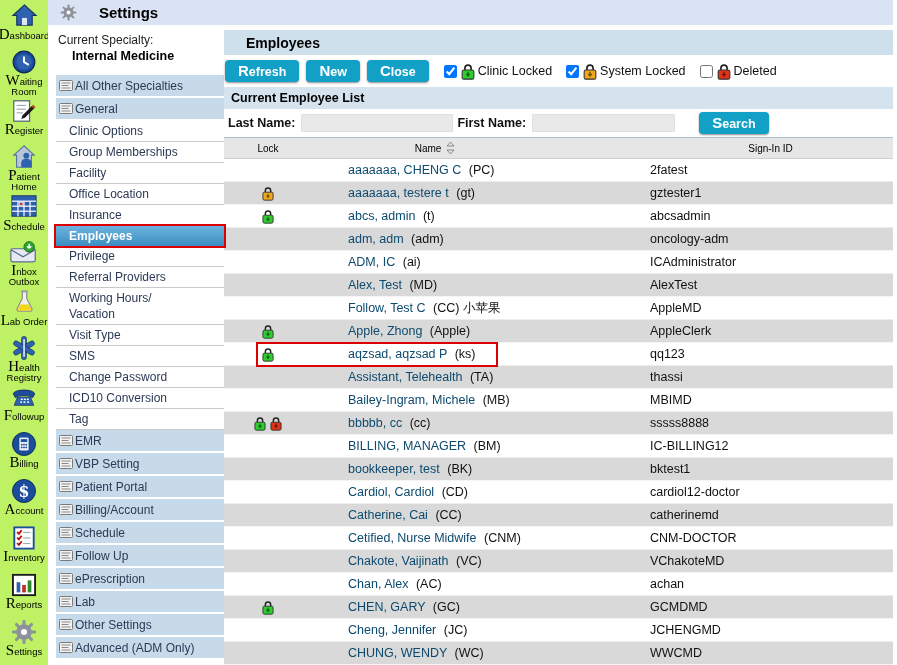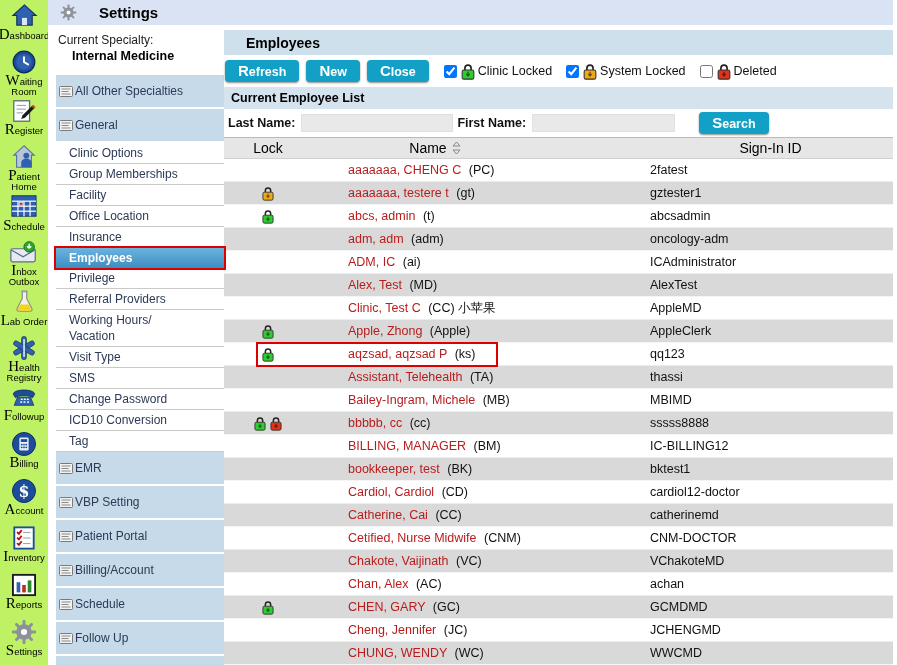--- a/index.html
+++ b/index.html
@@ -22,21 +22,21 @@
             display:flex; align-items:center; }
   #topbar .gear { margin-left:12px; display:flex; align-items:center; }
   #topbar .gear svg { width:17px; height:17px; }
   #topbar .ttl { margin-left:22px; font-size:15px; font-weight:bold; color:#000; }
 
   
   #menupanel { position:absolute; left:48px; top:25px; width:176px; height:640px; background:#fff; }
   .spec-label { padding:8px 0 1px 10px; font-size:12px; color:#222; }
   .spec-value { padding:1px 0 12px 24px; font-weight:bold; font-size:12.5px; color:#000; }
   #menulist { padding-left:8px; }
-  .m-group { height:32px; margin-bottom:2px; background:#c6daea; display:flex; align-items:center;
+  .m-group { height:21px; margin-bottom:2px; background:#c6daea; display:flex; align-items:center;
              padding-left:3px; color:#2c3a55; font-size:12px; cursor:pointer; }
   .m-group svg { margin-right:2px; flex:none; }
   .m-item { min-height:20px; padding:2px 0 2px 13px; line-height:16px; border-bottom:1px solid #c9c9c9;
             background:#fff; color:#2c3a55; font-size:12px; cursor:pointer; white-space:pre-line; }
   .m-item.selected { background:linear-gradient(#6db3de,#3a8ec2); color:#fff; font-weight:bold;
                      border-bottom:none; }
   .m-item.annotated { outline:2px solid #dd0000; outline-offset:0px; position:relative; z-index:4; }
 
   
   #main { position:absolute; left:224px; top:25px; width:669px; height:640px; background:#fff; }
@@ -60,32 +60,32 @@
   #search-row .slabel { font-size:12.5px; font-weight:600; color:#111; margin-left:4px; }
   #search-row input[type=text] { height:18px; background:#e9e9e9; border:1px solid #e0e0e0;
               margin-left:6px; font-size:12px; padding:0 4px; }
   #last-name-input { width:152px; } #first-name-input { width:143px; margin-right:14px; }
   #first-label { margin-left:14px; }
   #search-btn { margin-left:10px; }
 
   
   .tgrid { display:grid; grid-template-columns:88px 336px 1fr; }
   #thead { height:22px; background:#e6e6e6; border-top:1px solid #aebfcc; border-bottom:1px solid #cfcfcf;
-           align-items:center; font-size:14px; color:#000; }
+           align-items:center; font-size:10px; color:#000; }
   #thead .h-lock { text-align:center; }
   #thead .h-name { text-align:center; padding-right:90px; display:flex; align-items:center; justify-content:center; }
   #thead .h-name .sorticon { margin-left:5px; display:flex; }
   #thead .h-signin { text-align:center; }
   .trow { height:23px; align-items:center; font-size:12.5px; border-bottom:1px solid #ececec;
           position:relative; }
   .trow.alt { background:#d9d9d9; border-bottom:1px solid #f5f5f5; }
   .c-lock { display:flex; align-items:center; justify-content:center; gap:4px; }
   .c-lock svg { display:block; }
   .c-name { padding-left:36px; white-space:nowrap; overflow:hidden; }
-  .name-link { color:#b91c1c; text-decoration:none; cursor:pointer; }
+  .name-link { color:#0c4a6e; text-decoration:none; cursor:pointer; }
   .name-extra { color:#111; margin-left:4px; }
   .c-signin { padding-left:2px; color:#111; white-space:nowrap; }
   .row-annotation { position:absolute; left:32px; top:-1px; width:242px; height:25px;
                     border:2px solid #dd0000; pointer-events:none; z-index:5; }
 </style>
 </head>
 <body>
 
 <div id="app">
 
@@ -422,20 +422,29 @@
   <div class="m-group">
     <svg width="14" height="11" viewBox="0 0 14 11">
             <rect x="0.5" y="0.5" width="13" height="10" rx="1" fill="#f2f2f2" stroke="#7a7a7a"></rect>
             <line x1="2.5" y1="3" x2="11.5" y2="3" stroke="#8a8a8a"></line>
             <line x1="2.5" y1="5.5" x2="9.5" y2="5.5" stroke="#8a8a8a"></line>
             <line x1="2.5" y1="8" x2="11.5" y2="8" stroke="#8a8a8a"></line>
           </svg>
     <span class="m-label">ePrescription</span>
   </div>
 
+  <div class="m-group">
+    <svg width="14" height="11" viewBox="0 0 14 11">
+            <rect x="0.5" y="0.5" width="13" height="10" rx="1" fill="#f2f2f2" stroke="#7a7a7a"></rect>
+            <line x1="2.5" y1="3" x2="11.5" y2="3" stroke="#8a8a8a"></line>
+            <line x1="2.5" y1="5.5" x2="9.5" y2="5.5" stroke="#8a8a8a"></line>
+            <line x1="2.5" y1="8" x2="11.5" y2="8" stroke="#8a8a8a"></line>
+          </svg>
+    <span class="m-label">Lab</span>
+  </div>
 
   <div class="m-group">
     <svg width="14" height="11" viewBox="0 0 14 11">
             <rect x="0.5" y="0.5" width="13" height="10" rx="1" fill="#f2f2f2" stroke="#7a7a7a"></rect>
             <line x1="2.5" y1="3" x2="11.5" y2="3" stroke="#8a8a8a"></line>
             <line x1="2.5" y1="5.5" x2="9.5" y2="5.5" stroke="#8a8a8a"></line>
             <line x1="2.5" y1="8" x2="11.5" y2="8" stroke="#8a8a8a"></line>
           </svg>
     <span class="m-label">Other Settings</span>
   </div>
@@ -589,21 +598,21 @@
     <div class="c-name">
       <a class="name-link">Alex, Test</a>
       <span class="name-extra">(MD)</span>
     </div>
     <div class="c-signin">AlexTest</div>
   </div>
 
   <div class="trow tgrid">
     <div class="c-lock"></div>
     <div class="c-name">
-      <a class="name-link">Clinic, Test C</a>
+      <a class="name-link">Follow, Test C</a>
       <span class="name-extra">(CC) 小苹果</span>
     </div>
     <div class="c-signin">AppleMD</div>
   </div>
 
   <div class="trow tgrid alt">
     <div class="c-lock">
             <span style="display: flex;">
               <svg width="12" height="15" viewBox="0 0 13 16">
     <path d="M3.6 7V4.9a2.9 2.9 0 0 1 5.8 0V7" fill="none" stroke="#222" stroke-width="1.6"></path>

